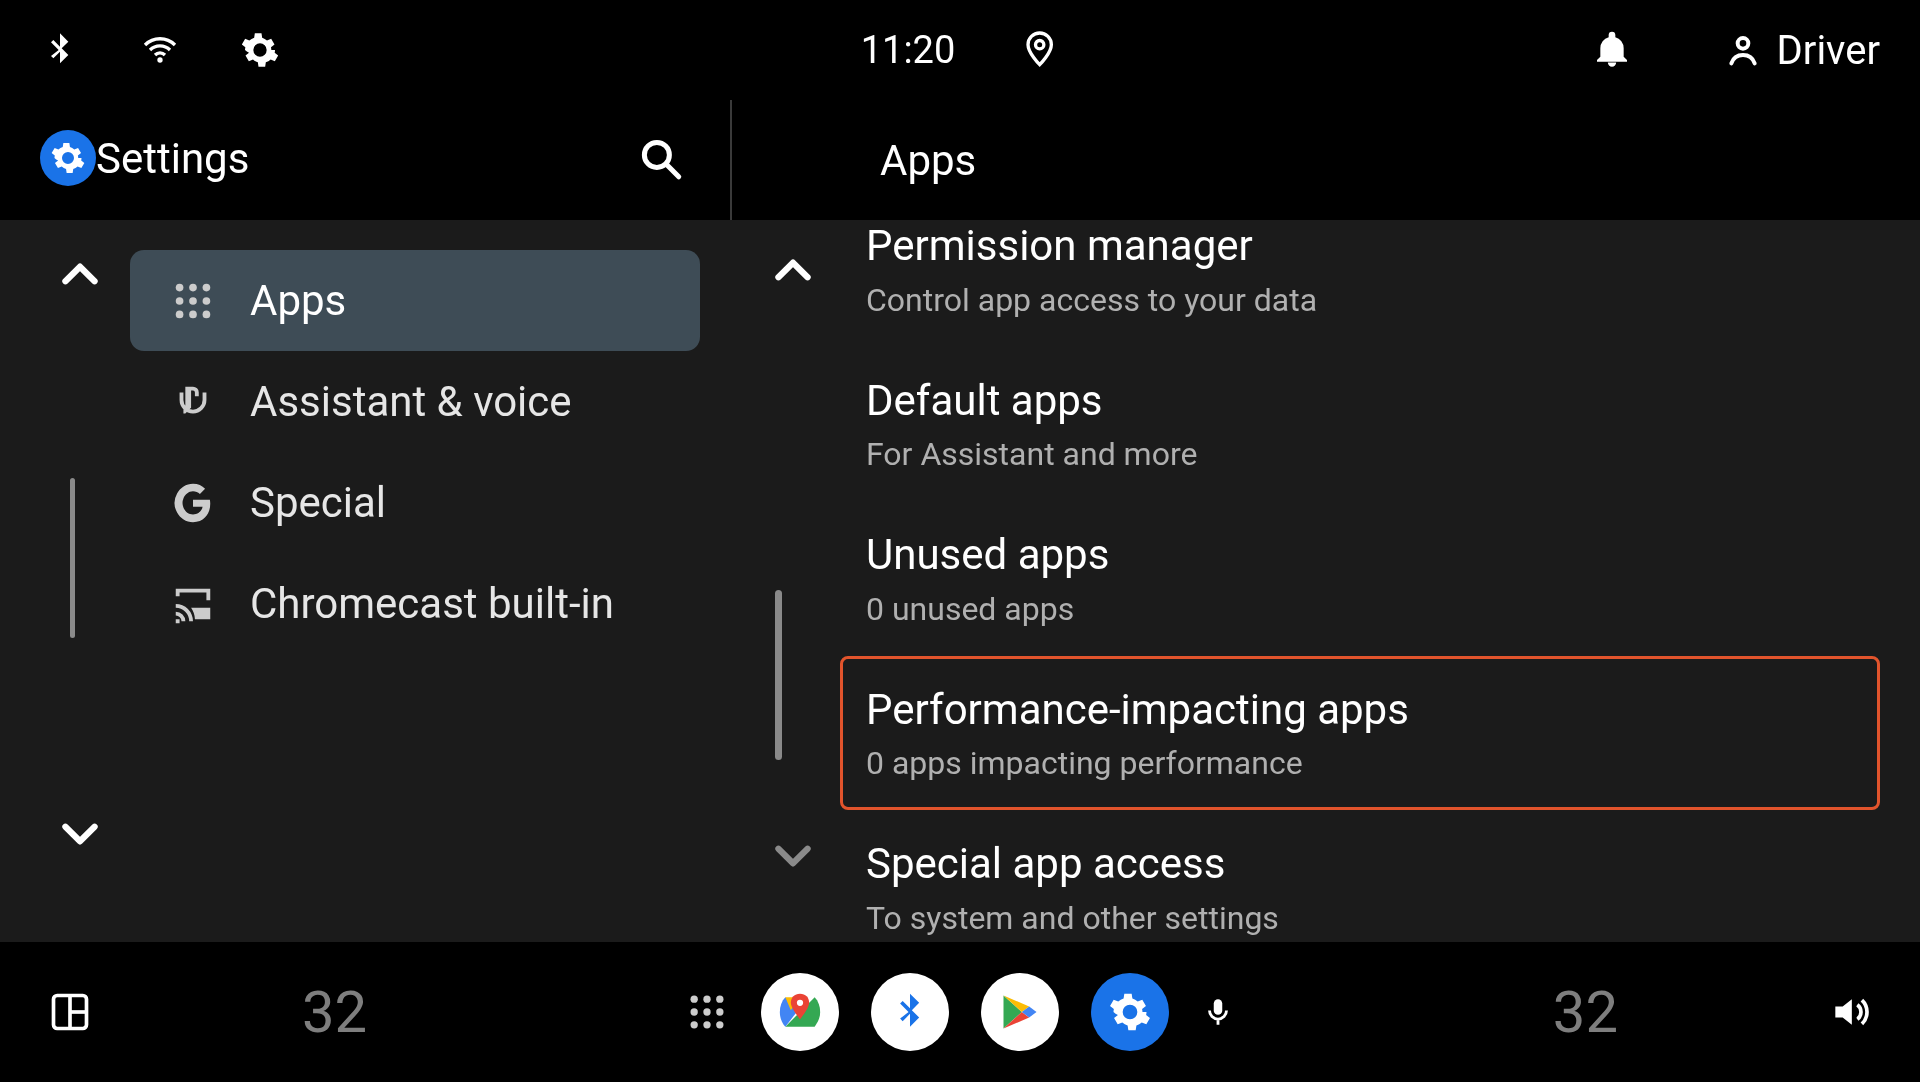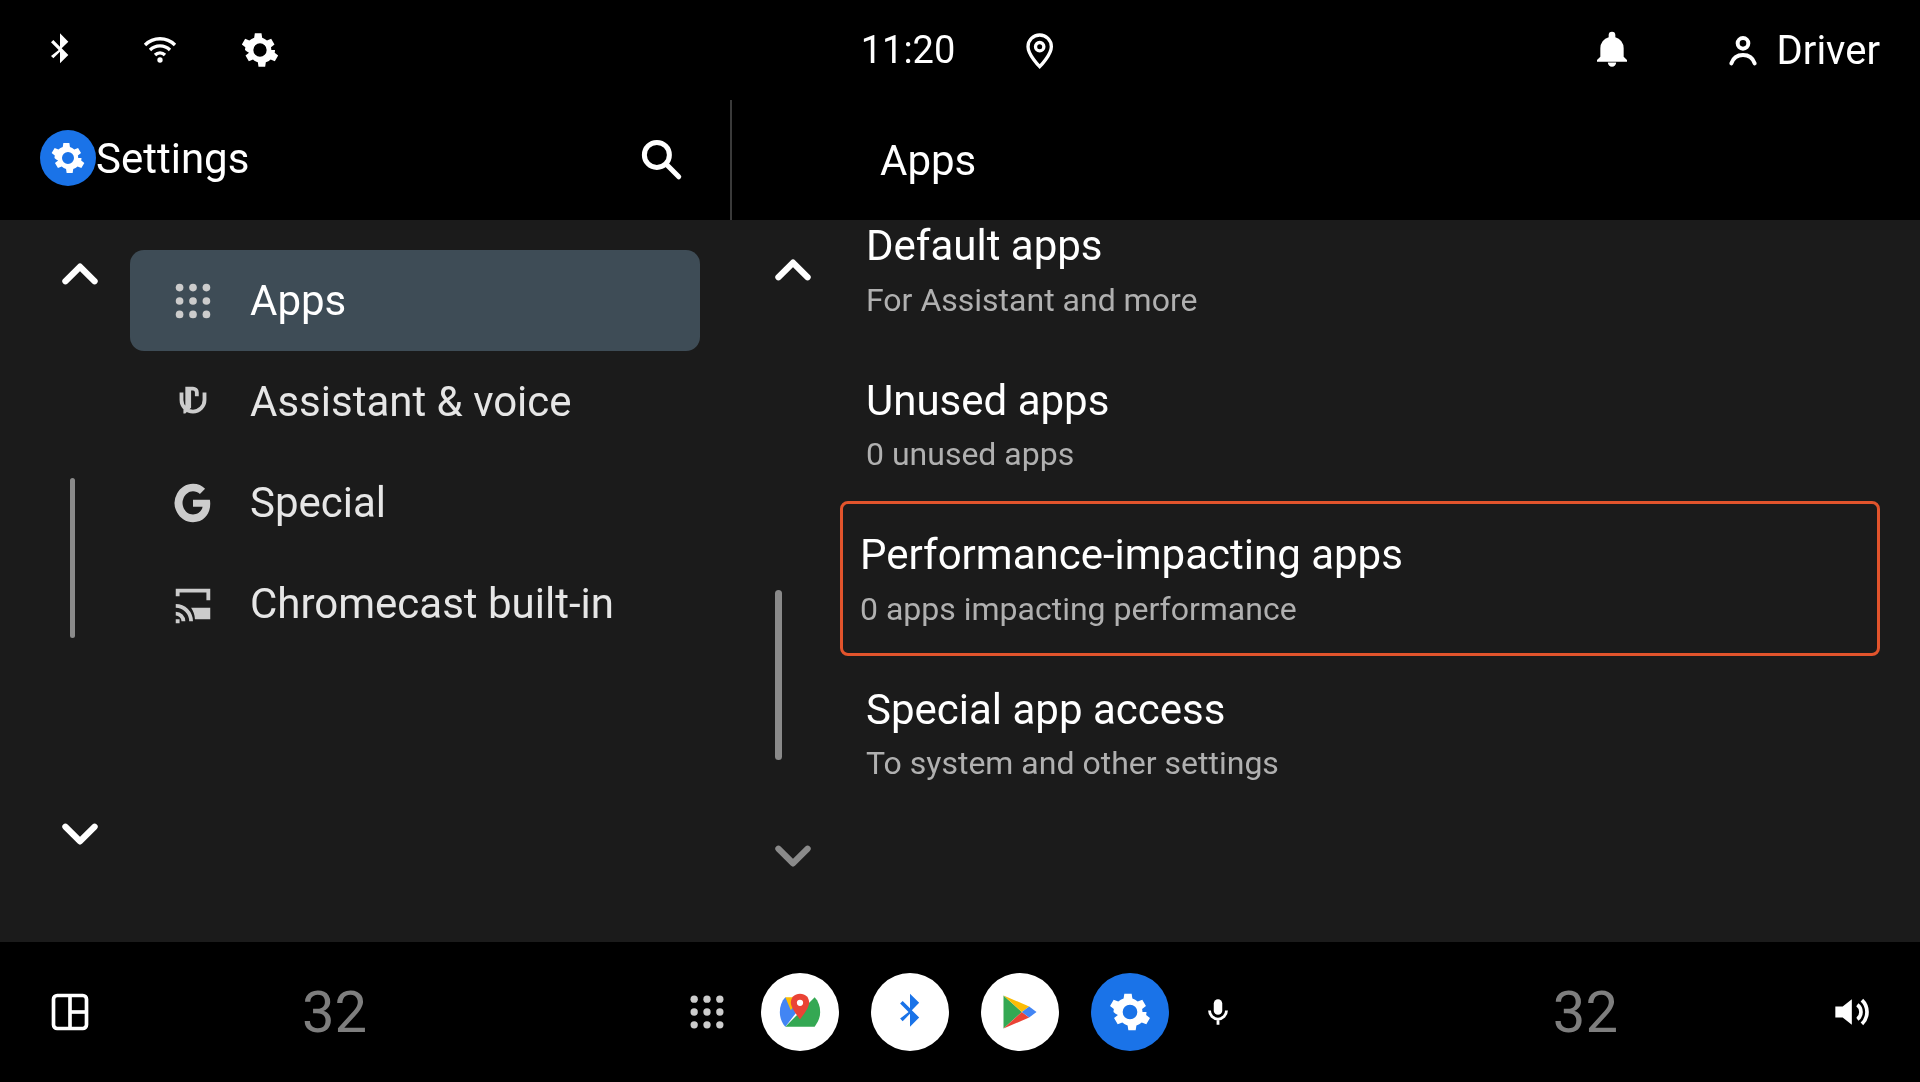--- a/index.html
+++ b/index.html
@@ -2,21 +2,21 @@
 <html><head>
 <meta charset="utf-8">
 <style>
   * { margin:0; padding:0; box-sizing:border-box; }
   html,body { width:1920px; height:1082px; background:#000; color:#e6e6e6; font-family: Roboto, "Segoe UI", Arial, sans-serif; overflow:hidden; }
   svg { display:block; }
 
   
   .status-bar { position:absolute; top:0; left:0; right:0; height:100px; display:flex; align-items:center; padding:0 40px; }
   .status-left { display:flex; align-items:center; gap:60px; }
-  .status-center { position:absolute; left:50%; transform:translateX(-50%); display:flex; align-items:center; gap:64px; }
+  .status-center { position:absolute; left:50%; transform:translateX(-50%); display:flex; align-items:flex-start; gap:64px; }
   .status-right { margin-left:auto; display:flex; align-items:center; gap:91px; }
   .clock { font-size:38px; color:#fff; }
   .profile { display:flex; align-items:center; gap:14px; font-size:40px; color:#fff; }
   .ico { width:40px; height:40px; color:#fff; }
   .ico svg { width:100%; height:100%; }
 
   
   .pane-left  { position:absolute; left:0;  top:100px; width:730px;  bottom:140px; }
   .pane-right { position:absolute; left:730px; top:100px; right:0;   bottom:140px; }
   .divider    { position:absolute; left:730px; top:100px; bottom:140px; width:2px; background:#3a3a3a; }
@@ -56,21 +56,21 @@
   .scroll-up-right  { top:146px; }
   .scroll-down-right{ top:730px; color:#8a8a8a; }
   .scroll-up-right svg, .scroll-down-right svg { width:100%; height:100%; }
 
   .right-scroll-indicator { position:absolute; left:45px; top:490px; width:7px; height:170px; background:#8a8a8a; border-radius:4px; }
 
   .right-list { position:absolute; left:110px; right:40px; top:-28px; display:flex; flex-direction:column; }
   .right-row { padding:28px 26px; border-radius:8px; }
   .right-row .primary   { font-size:42px; color:#fff; line-height:1.25; }
   .right-row .secondary { font-size:32px; color:#b0b0b0; margin-top:8px; }
-  .right-row.highlight { border:3px solid #e2542c; padding:25px 17px; }
+  .right-row.highlight { border:3px solid #e2542c; padding:25px 23px; }
 
   
   .bottom-bar { position:absolute; left:0; right:0; bottom:0; height:140px; background:#000; }
   .bb-left  { position:absolute; left:48px;  top:50%; transform:translateY(-50%); display:flex; align-items:center; gap:210px; }
   .bb-right { position:absolute; right:48px; top:50%; transform:translateY(-50%); display:flex; align-items:center; gap:210px; }
   .bb-center{ position:absolute; left:50%;   top:50%; transform:translate(-50%,-50%); display:flex; align-items:center; gap:32px; }
   .temp { font-size:58px; color:#7e7e7e; }
   .circle-app { width:78px; height:78px; border-radius:50%; background:#fff; display:flex; align-items:center; justify-content:center; }
   .circle-app.blue { background:#1a73e8; }
   .circle-app svg { width:44px; height:44px; }
@@ -283,20 +283,24 @@
 <div class="divider"></div>
 
 <div class="pane-right">
   <div class="right-header">
     <span class="right-title">Apps</span>
   </div>
 
   <div class="right-list-bg">
     <div class="right-list">
       <div class="right-row">
+        <div class="primary">Permission manager</div>
+        <div class="secondary">Control app access to your data</div>
+      </div>
+      <div class="right-row">
         <div class="primary">Default apps</div>
         <div class="secondary">For Assistant and more</div>
       </div>
       <div class="right-row">
         <div class="primary">Unused apps</div>
         <div class="secondary">0 unused apps</div>
       </div>
       <div class="right-row highlight">
         <div class="primary">Performance-impacting apps</div>
         <div class="secondary">0 apps impacting performance</div>

